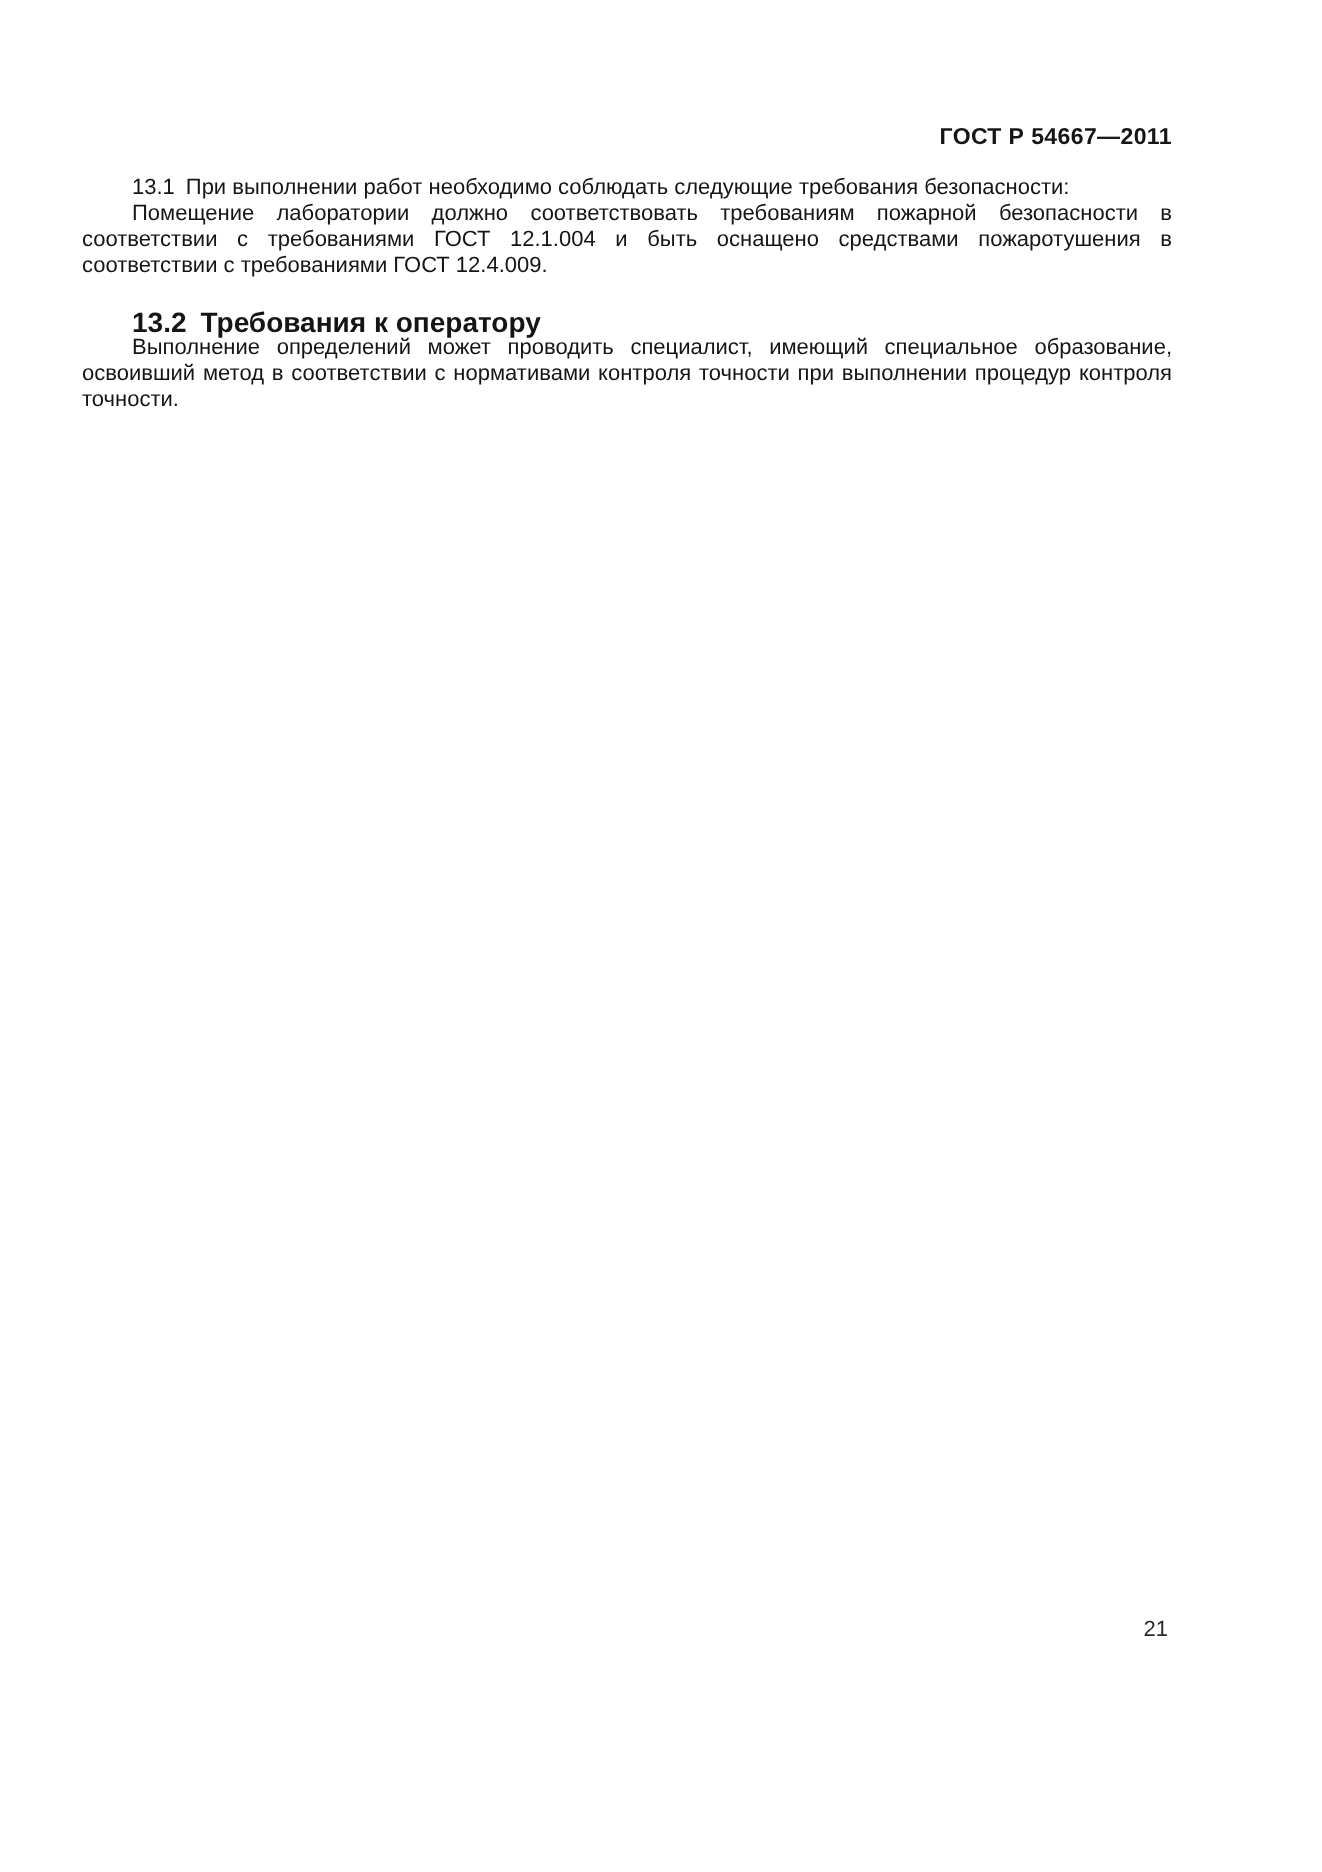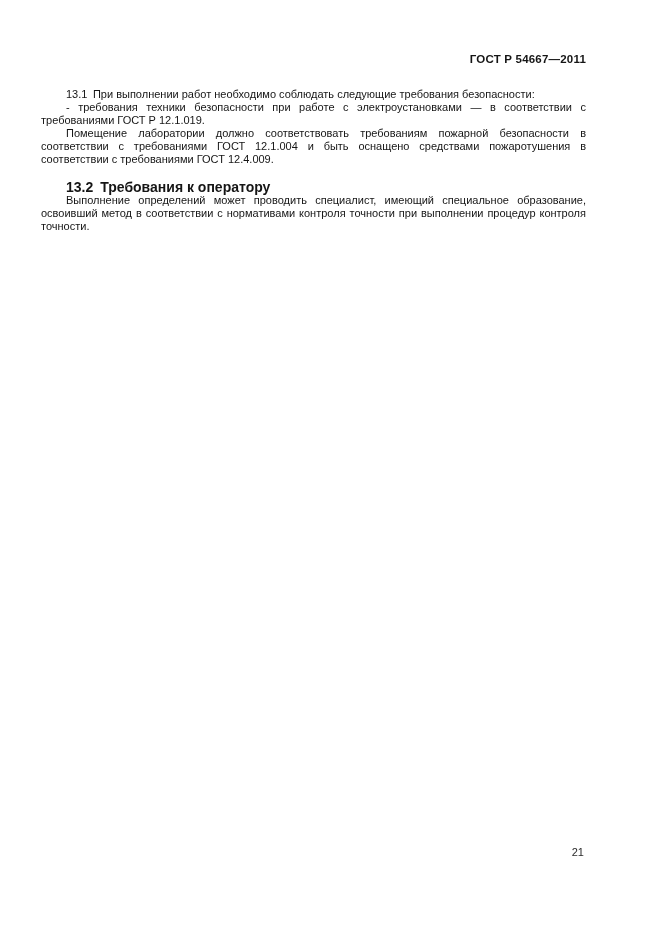--- a/index.html
+++ b/index.html
@@ -13,74 +13,73 @@
     width: 661px;
     height: 936px;
     background: #ffffff;
     overflow: hidden;
     font-family: "Liberation Sans", "DejaVu Sans", sans-serif;
     color: #151515;
   }
   .text-block {
     position: absolute;
     left: 41px;
-    top: 52px;
+    top: 62px;
     width: 545px;
   }
   .doc-header {
     font-weight: bold;
     font-size: 11.5px;
     line-height: 14px;
     text-align: right;
     letter-spacing: 0.2px;
   }
   .h1 {
     margin: 13px 0 0 0;
     padding-left: 25px;
     font-size: 13.5px;
     line-height: 17px;
     font-weight: bold;
   }
   .body-text {
-    margin-top: 22px;
+    margin-top: 12px;
     font-size: 11px;
     line-height: 13px;
   }
   .body-text p {
     margin: 0;
     text-indent: 25px;
     text-align: justify;
   }
   .h2 {
     margin: 15px 0 0 0;
     padding-left: 25px;
     font-size: 14px;
     line-height: 13px;
     font-weight: bold;
   }
   .page-number {
     position: absolute;
-    top: 846px;
+    top: 809px;
     right: 77px;
     font-size: 11px;
     line-height: 13px;
     color: #2a2a2a;
   }
 </style>
 </head>
 <body>
 
 <div class="sheet">
   <div class="text-block">
     <div class="doc-header">ГОСТ Р 54667—2011</div>
 
 
     <div class="body-text">
       <p>13.1 При выполнении работ необходимо соблюдать следующие требования безопасности:</p>
-      <p>- требования техники безопасности при работе с электроустановками — в соответствии с требованиями ГОСТ Р 12.1.019.</p>
       <p>Помещение лаборатории должно соответствовать требованиям пожарной безопасности в соответствии с требованиями ГОСТ 12.1.004 и быть оснащено средствами пожаротушения в соответствии с требованиями ГОСТ 12.4.009.</p>
 
       <h2 class="h2">13.2 Требования к оператору</h2>
 
       <p>Выполнение определений может проводить специалист, имеющий специальное образование, освоивший метод в соответствии с нормативами контроля точности при выполнении процедур контроля точности.</p>
     </div>
   </div>
 
   <div class="page-number">21</div>
 </div>

